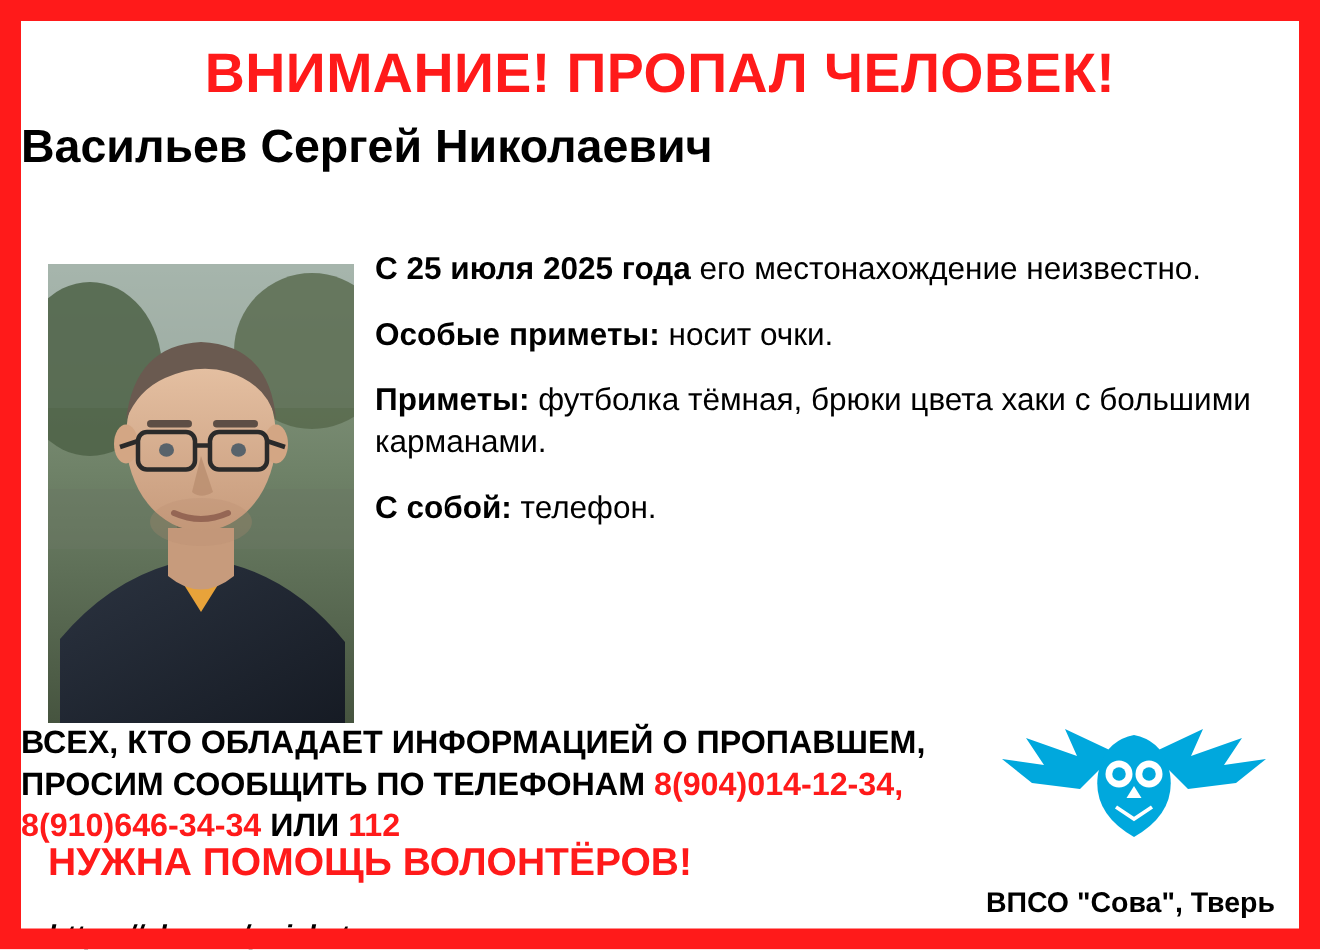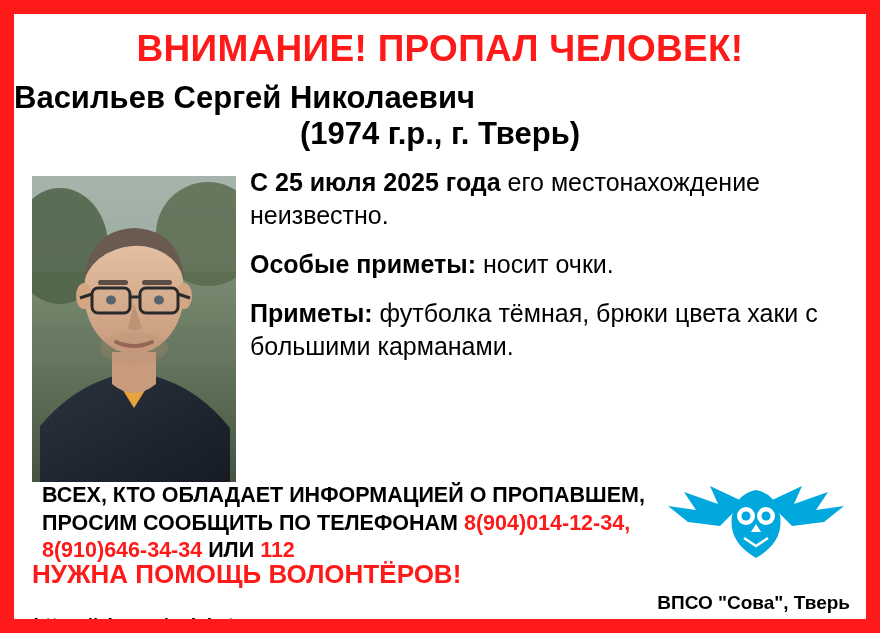--- a/index.html
+++ b/index.html
@@ -84,35 +84,35 @@
     overflow: hidden;
     background: #6b7a66;
   }
   .photo svg { display: block; }
 
   .details {
     position: absolute;
     left: 236px;
     top: 2px;
     width: 600px;
-    font-size: 25px;
+    font-size: 21px;
     color: #000000;
     line-height: 1.32;
   }
   .details p {
     margin: 0 0 16px 0;
   }
   .details b {
     font-weight: bold;
   }
 
   
   .appeal {
     position: absolute;
-    left: 28px;
+    left: 0;
     top: 468px;
     width: 660px;
     font-weight: bold;
     font-size: 21.5px;
     color: #000000;
     line-height: 1.28;
   }
   .appeal .phone {
     color: #ff1a1a;
   }
@@ -153,21 +153,20 @@
 </style>
 </head>
 <body>
 
 <div id="poster">
 
   <div class="inner">
 
     <div class="headline">ВНИМАНИЕ! ПРОПАЛ ЧЕЛОВЕК!</div>
     <div class="name">Васильев Сергей Николаевич</div>
-    <div class="birth">(1974 г.р., г. Тверь)</div>
 
     <div class="body-row">
 
       <div class="photo">
         <svg width="204" height="306" viewBox="0 0 204 306" xmlns="http://www.w3.org/2000/svg">
           <defs>
             <linearGradient id="bgGrad" x1="0" y1="0" x2="0" y2="1">
               <stop offset="0%" stop-color="#8fa08a"></stop>
               <stop offset="45%" stop-color="#6f8268"></stop>
               <stop offset="100%" stop-color="#46543f"></stop>
@@ -226,20 +225,23 @@
       <div class="details">
         <p>
           <b>С 25 июля 2025 года</b><span> его местонахождение неизвестно.</span>
         </p>
         <p>
           <b>Особые приметы:</b><span> носит очки.</span>
         </p>
         <p>
           <b>Приметы:</b><span> футболка тёмная, брюки цвета хаки с большими карманами.</span>
         </p>
+        <p>
+          <b>С собой:</b><span> телефон.</span>
+        </p>
       </div>
 
     </div>
 
     <div class="appeal">
       <div>ВСЕХ, КТО ОБЛАДАЕТ ИНФОРМАЦИЕЙ О ПРОПАВШЕМ,</div>
       <div><span>ПРОСИМ СООБЩИТЬ ПО ТЕЛЕФОНАМ </span><span class="phone">8(904)014-12-34,</span></div>
       <div><span class="phone">8(910)646-34-34</span><span> ИЛИ </span><span class="phone">112</span></div>
     </div>
 

